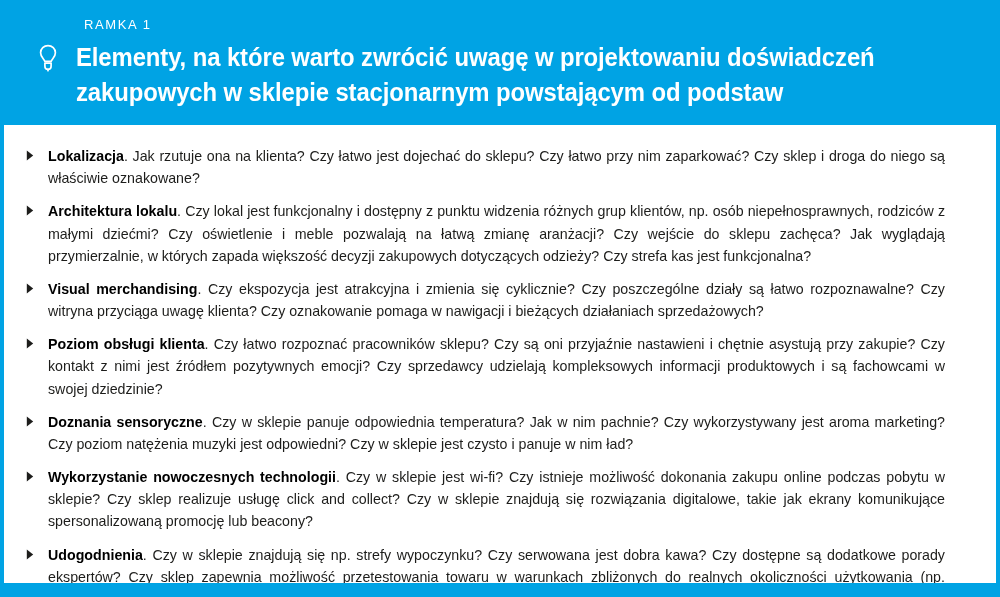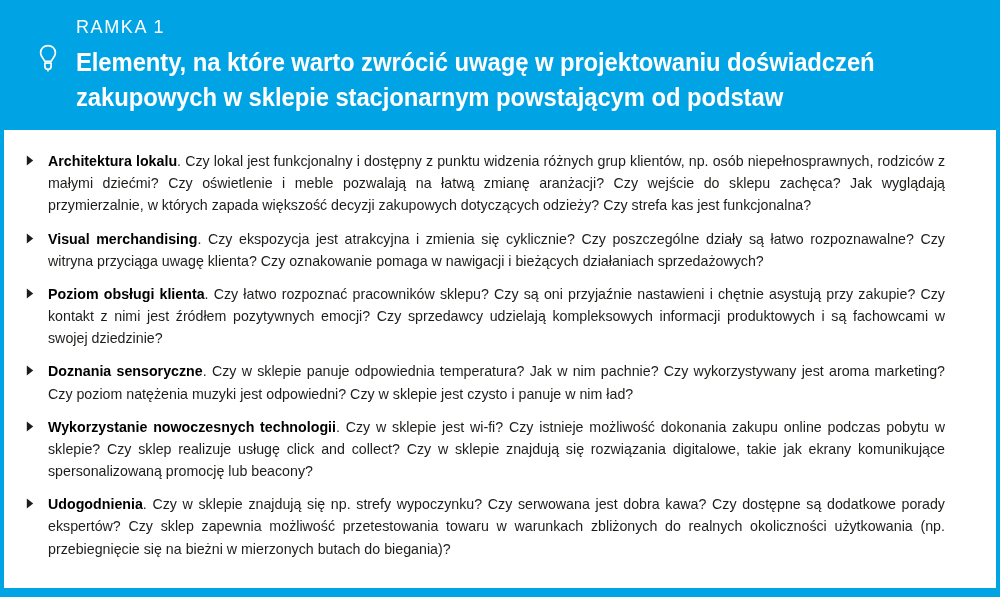--- a/index.html
+++ b/index.html
@@ -49,25 +49,25 @@
   }
 
   .header-text {
     flex: 1 1 auto;
     min-width: 0;
     padding-left: 6px;
   }
 
   .eyebrow {
     color: #ffffff;
-    font-size: 18px;
+    font-size: 13px;
     letter-spacing: 1.6px;
     font-weight: 400;
     line-height: 1;
-    margin: 0 0 9px 0;
+    margin: 0 0 9px 8px;
     font-family: "Liberation Sans", "DejaVu Sans", sans-serif;
   }
 
   .headline {
     color: #ffffff;
     font-size: 25px;
     font-weight: 700;
     line-height: 1.38;
     margin: 0;
     letter-spacing: -0.1px;
@@ -148,20 +148,28 @@
   </div>
 
   <div class="panel">
     <div id="list-root">
         <div class="item">
           <div class="marker">
             <svg width="8" height="11" viewBox="0 0 8 11" aria-hidden="true">
               <path d="M0.8 0.6 L7.2 5.5 L0.8 10.4 Z" fill="#1d1d1b"></path>
             </svg>
           </div>
+          <div class="item-body"><span class="lead">Lokalizacja</span><span>. Jak rzutuje ona na klienta? Czy łatwo jest dojechać do sklepu? Czy łatwo przy nim zaparkować? Czy sklep i droga do niego są właściwie oznakowane?</span></div>
+        </div>
+        <div class="item">
+          <div class="marker">
+            <svg width="8" height="11" viewBox="0 0 8 11" aria-hidden="true">
+              <path d="M0.8 0.6 L7.2 5.5 L0.8 10.4 Z" fill="#1d1d1b"></path>
+            </svg>
+          </div>
           <div class="item-body"><span class="lead">Architektura lokalu</span><span>. Czy lokal jest funkcjonalny i dostępny z punktu widzenia różnych grup klientów, np. osób niepełnosprawnych, ro­dziców z małymi dziećmi? Czy oświetlenie i meble pozwalają na łatwą zmianę aranżacji? Czy wejście do sklepu zachęca? Jak wyglądają przymierzalnie, w których zapada większość decyzji zakupowych dotyczących odzieży? Czy strefa kas jest funkcjonalna?</span></div>
         </div>
         <div class="item">
           <div class="marker">
             <svg width="8" height="11" viewBox="0 0 8 11" aria-hidden="true">
               <path d="M0.8 0.6 L7.2 5.5 L0.8 10.4 Z" fill="#1d1d1b"></path>
             </svg>
           </div>
           <div class="item-body"><span class="lead">Visual merchandising</span><span>. Czy ekspozycja jest atrakcyjna i zmienia się cyklicznie? Czy poszczególne działy są łatwo rozpoznawalne? Czy witryna przyciąga uwagę klienta? Czy oznakowanie pomaga w nawigacji i bieżących działaniach sprzedażowych?</span></div>
         </div>

